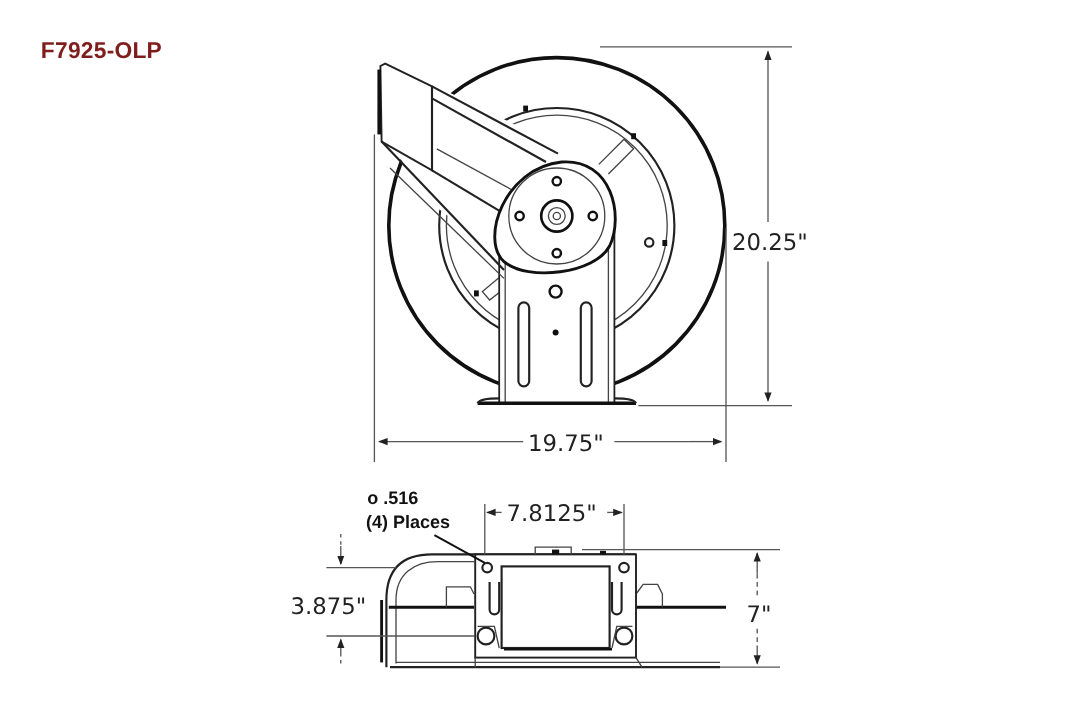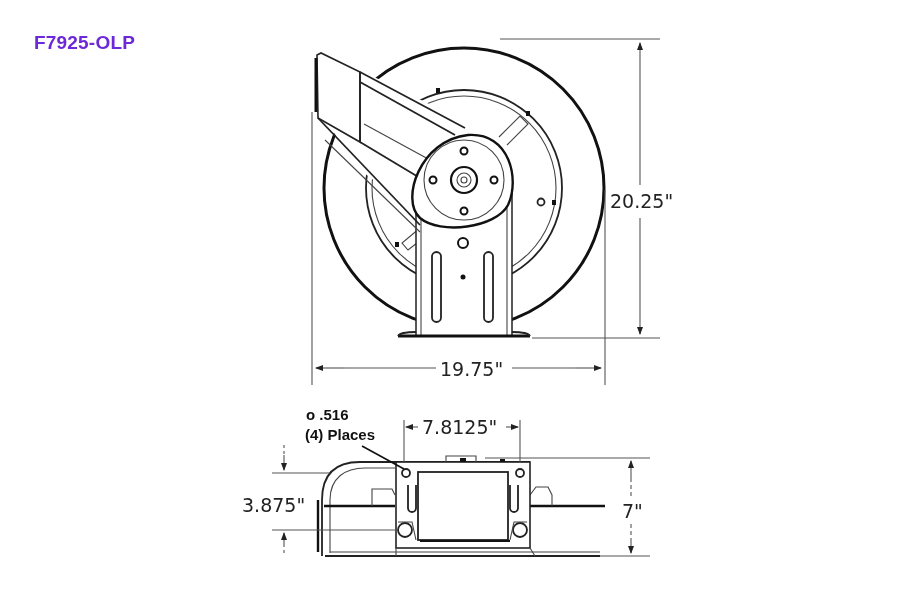--- a/index.html
+++ b/index.html
@@ -1,20 +1,20 @@
 <!DOCTYPE html>
 <html><head>
 <meta charset="utf-8">
 <style>
   html, body { margin: 0; padding: 0; background: #ffffff; }
   body { width: 900px; height: 600px; position: relative; overflow: hidden; font-family: "DejaVu Sans", sans-serif; }
   .title {
     position: absolute; left: 34px; top: 32px;
     font-family: "Liberation Sans", "DejaVu Sans", sans-serif;
-    font-weight: bold; font-size: 19px; color: #6d28d9; letter-spacing: 0.2px;
+    font-weight: bold; font-size: 19px; color: #7f1d1d; letter-spacing: 0.2px;
   }
   svg { position: absolute; left: 0; top: 0; }
   .dim-text { font-family: "DejaVu Sans", sans-serif; font-size: 19px; fill: #222; }
   .note-text { font-family: "Liberation Sans", "DejaVu Sans", sans-serif; font-weight: bold; font-size: 15px; fill: #111; }
   .thick { stroke: #111; stroke-width: 3; fill: none; }
   .med { stroke: #222; stroke-width: 1.8; fill: none; }
   .thin { stroke: #444; stroke-width: 1.1; fill: none; }
   .dimline { stroke: #555; stroke-width: 1.1; fill: none; }
   .fillw { fill: #fff; }
 </style>

